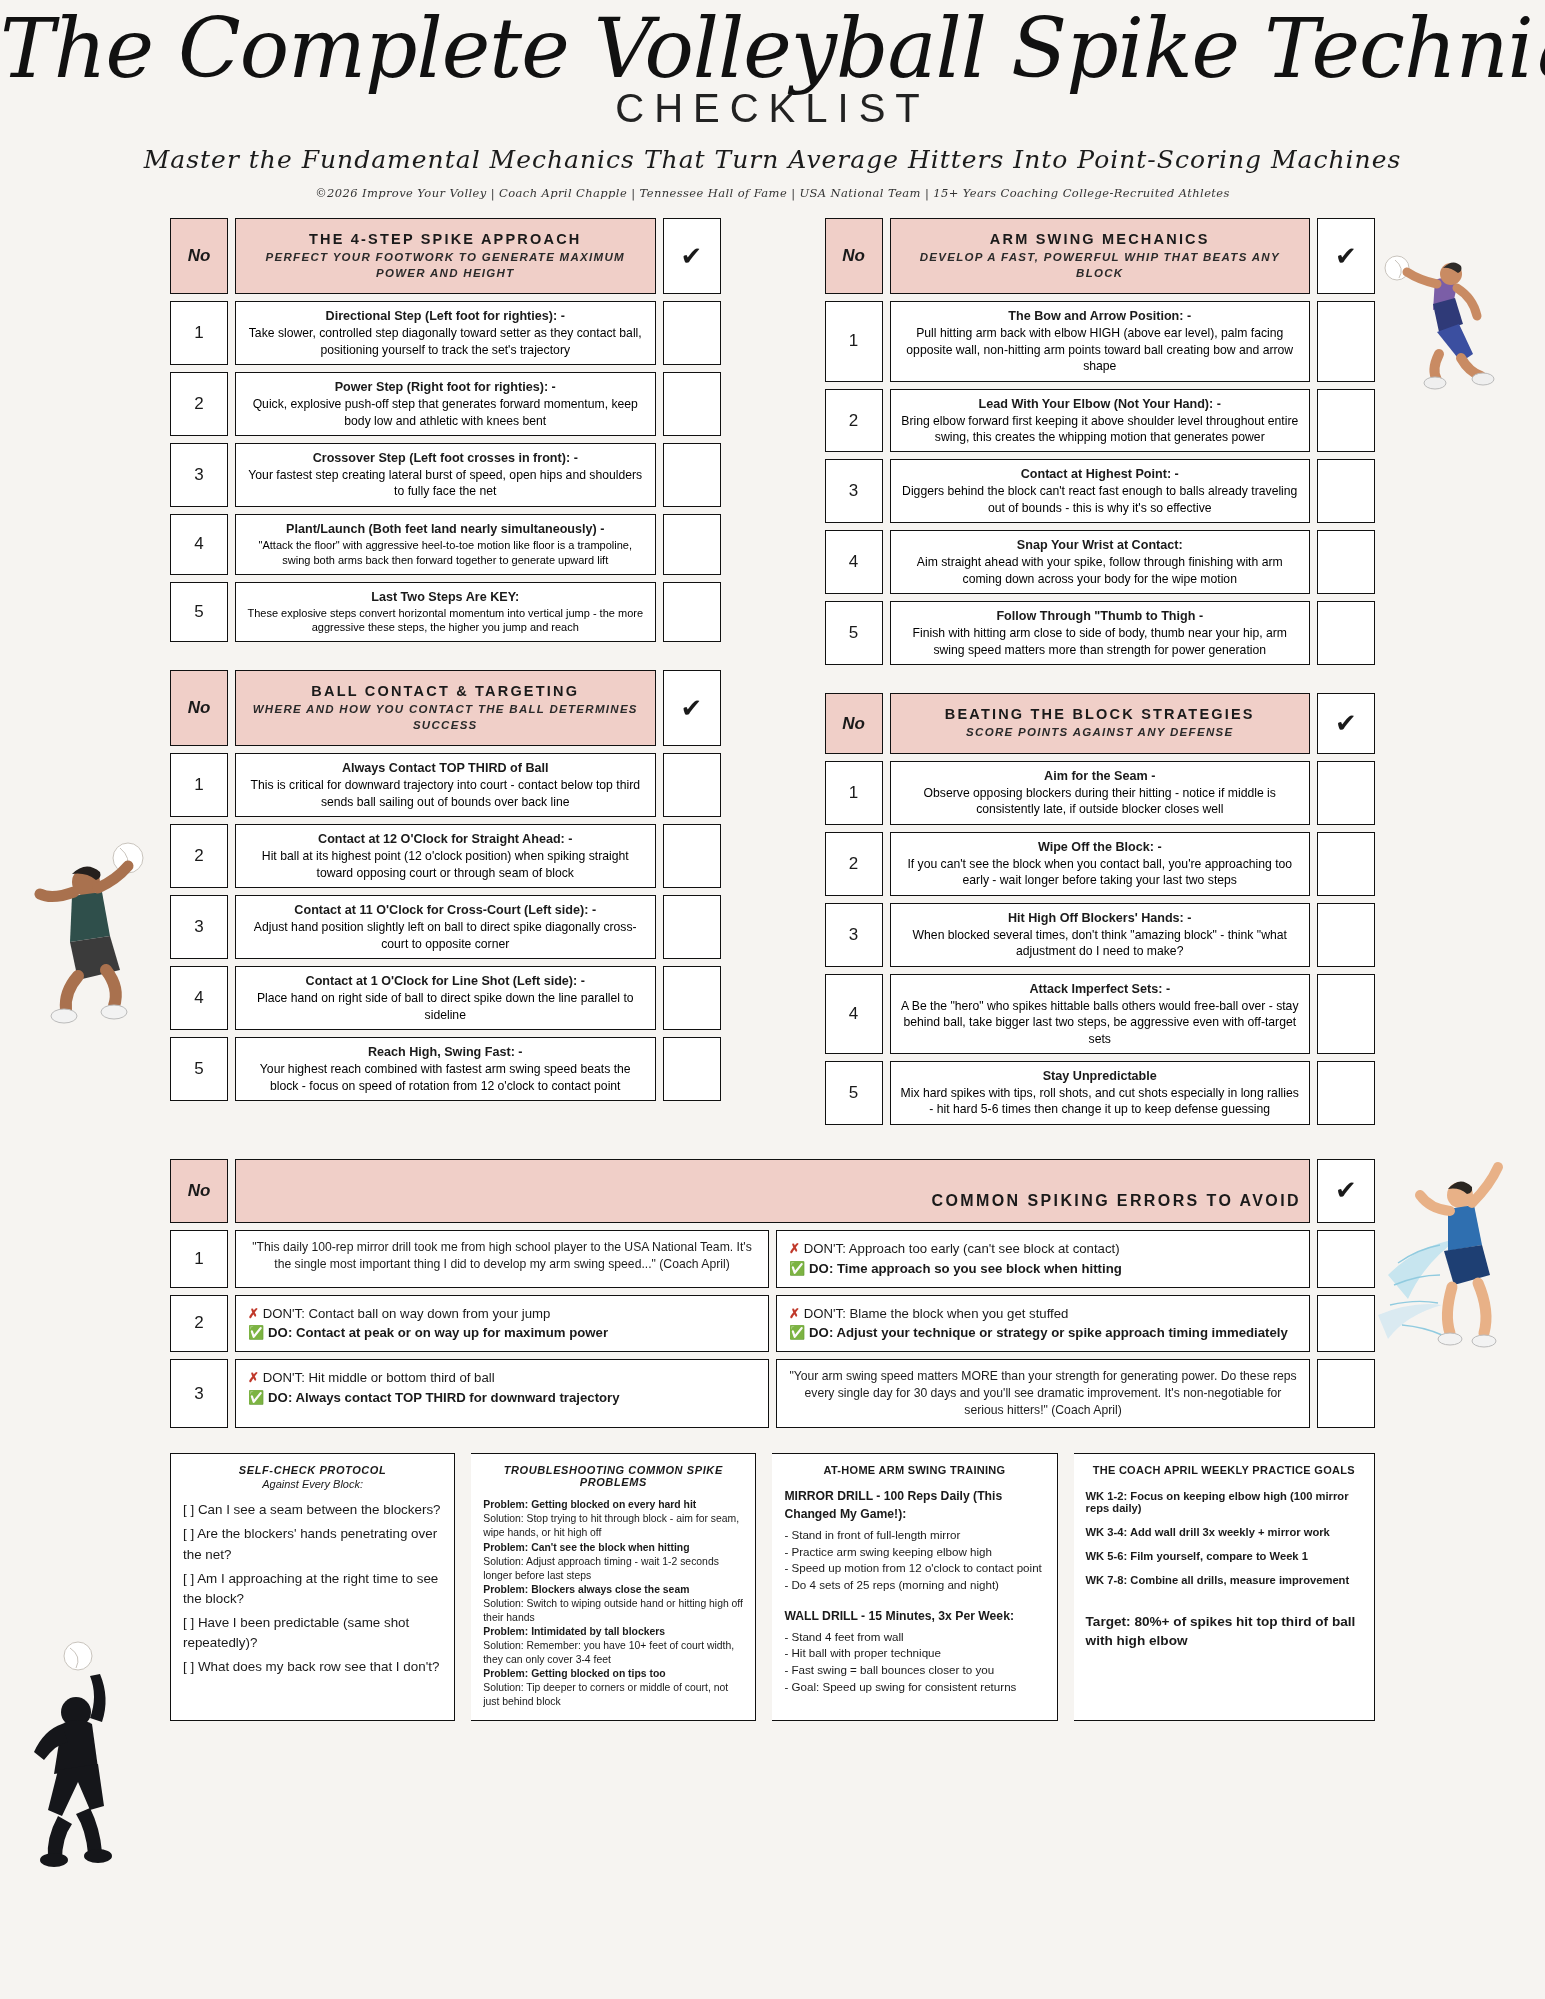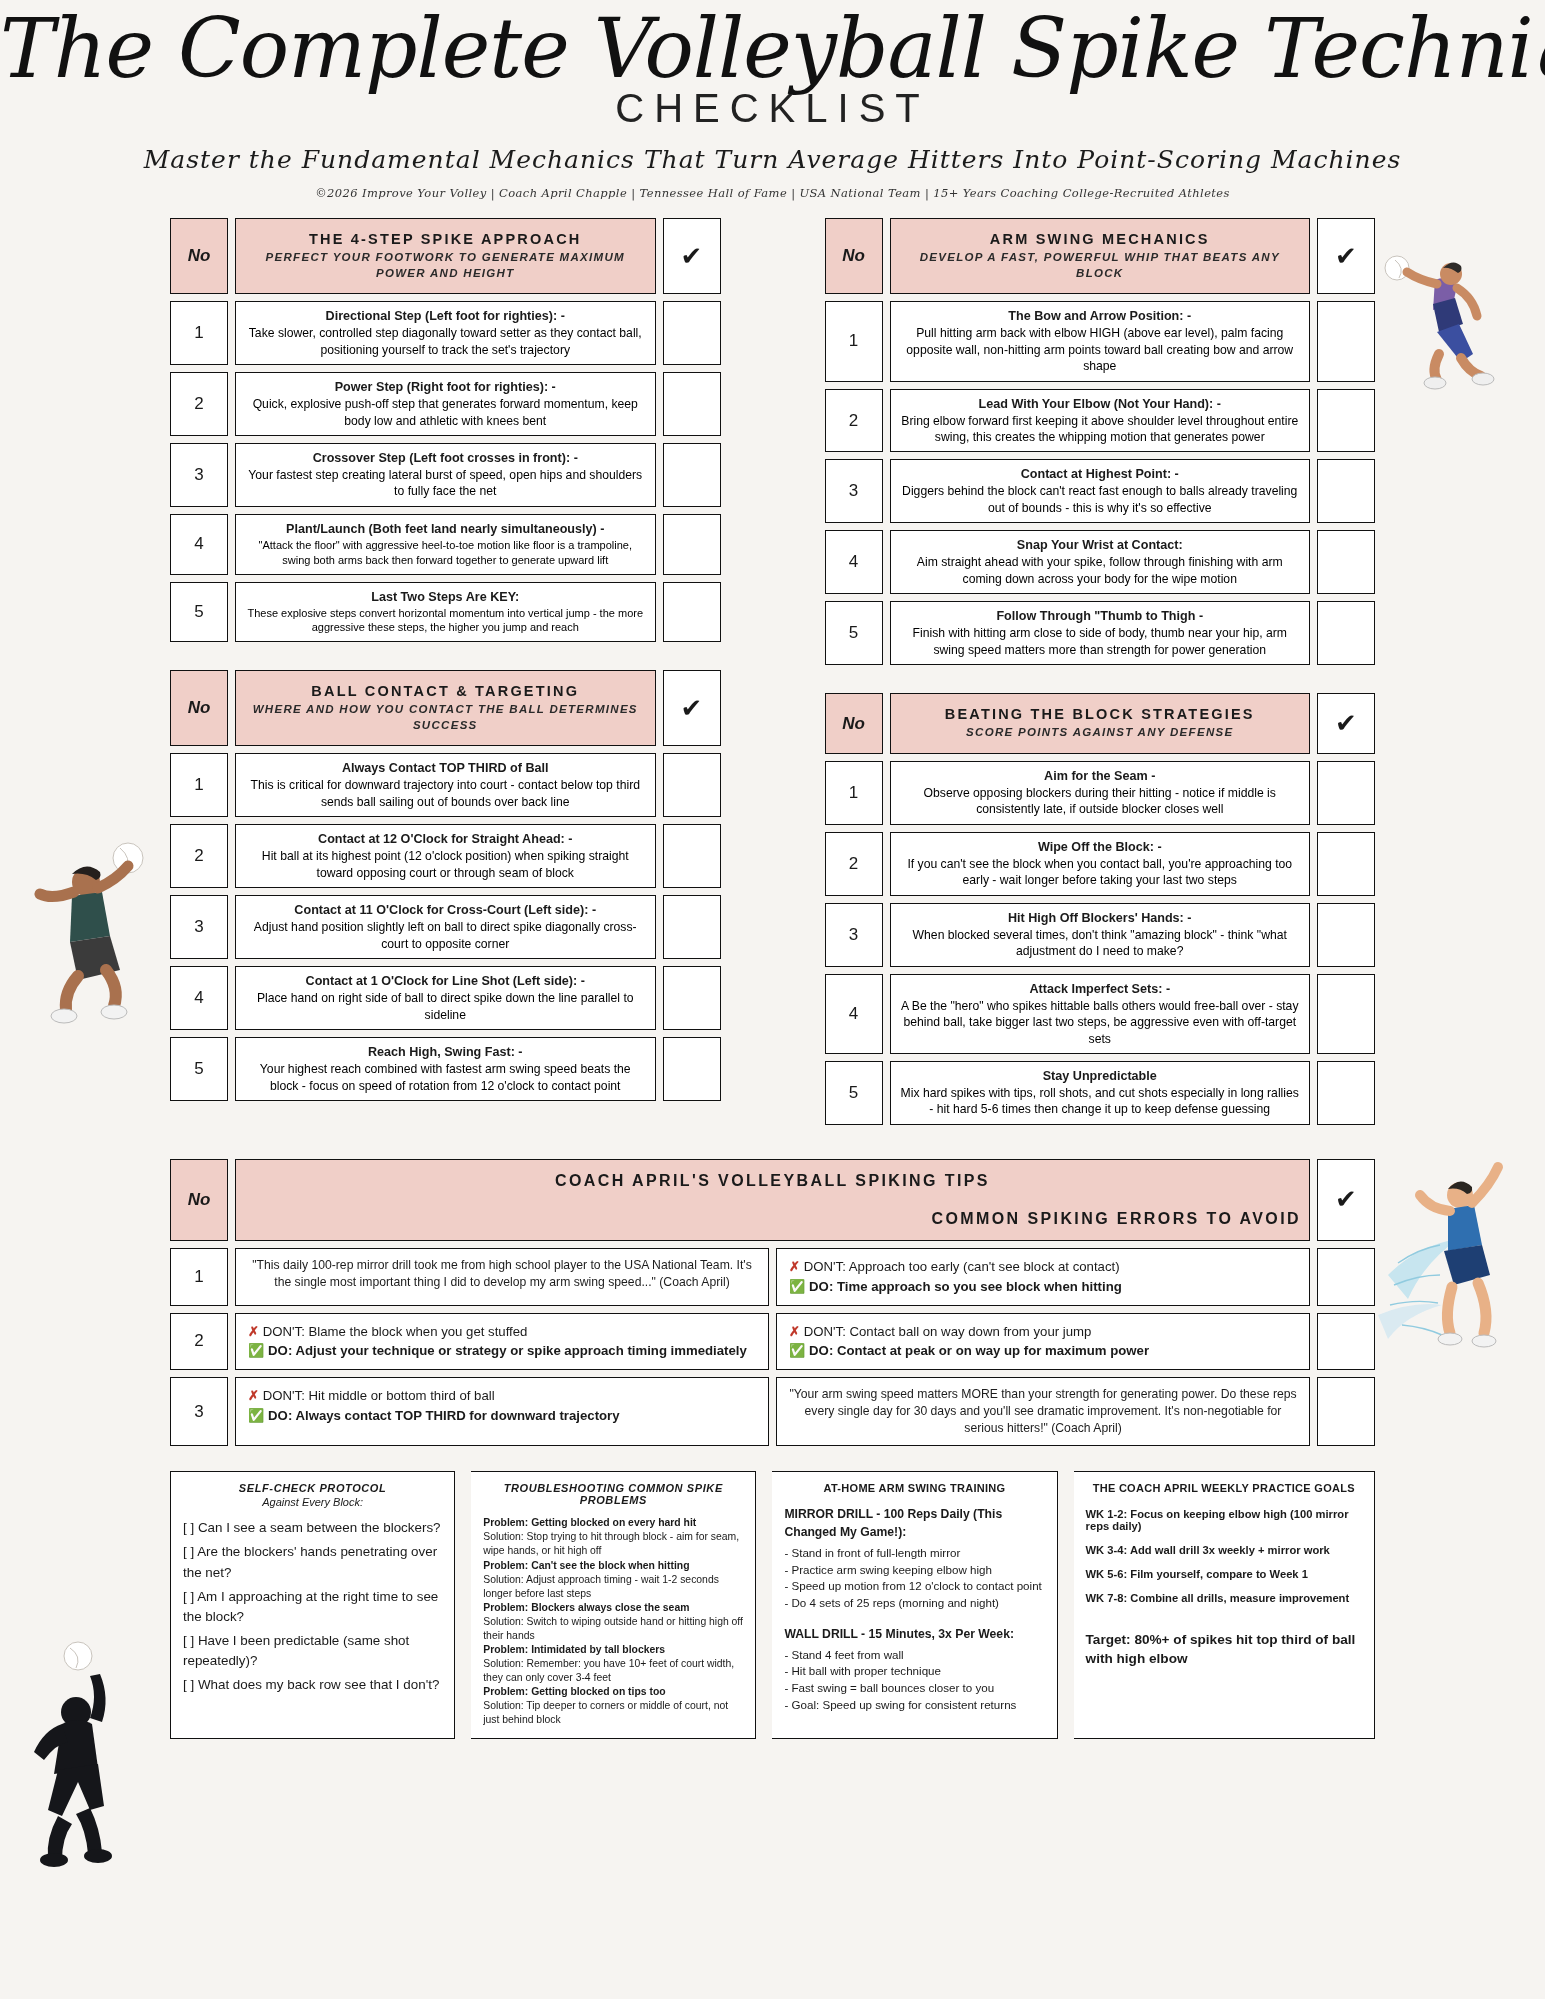--- a/index.html
+++ b/index.html
@@ -419,21 +419,20 @@
         </div>
       </div>
 
     </div>
   </div>
 
   <div class="tips">
     <div class="row hdr-row tips-hdr">
       <div class="cell-no">No</div>
       <div class="cell-main">
-        <div class="tips-hdr-l1">COACH APRIL'S VOLLEYBALL SPIKING TIPS</div>
         <div class="tips-hdr-l2">COMMON SPIKING ERRORS TO AVOID</div>
       </div>
       <div class="cell-chk">✔</div>
     </div>
 
     <div class="tips-row">
       <div class="cell-no">1</div>
       <div class="tips-cellwrap">
         <div class="tips-cell">
           <div class="quote">"This daily 100-rep mirror drill took me from high school player to the USA National Team. It's the single most important thing I did to develop my arm swing speed..." (Coach April)</div>
@@ -443,26 +442,26 @@
           <div class="do"><span class="cmark">✅</span> <span>DO: Time approach so you see block when hitting</span></div>
         </div>
       </div>
       <div class="cell-chk"></div>
     </div>
 
     <div class="tips-row">
       <div class="cell-no">2</div>
       <div class="tips-cellwrap">
         <div class="tips-cell">
+          <div class="dont"><span class="xmark">✗</span> <span>DON'T: Contact ball on way down from your jump</span></div>
+          <div class="do"><span class="cmark">✅</span> <span>DO: Contact at peak or on way up for maximum power</span></div>
+        </div>
+        <div class="tips-cell">
           <div class="dont"><span class="xmark">✗</span> <span>DON'T: Blame the block when you get stuffed</span></div>
           <div class="do"><span class="cmark">✅</span> <span>DO: Adjust your technique or strategy or spike approach timing immediately</span></div>
-        </div>
-        <div class="tips-cell">
-          <div class="dont"><span class="xmark">✗</span> <span>DON'T: Contact ball on way down from your jump</span></div>
-          <div class="do"><span class="cmark">✅</span> <span>DO: Contact at peak or on way up for maximum power</span></div>
         </div>
       </div>
       <div class="cell-chk"></div>
     </div>
 
     <div class="tips-row">
       <div class="cell-no">3</div>
       <div class="tips-cellwrap">
         <div class="tips-cell">
           <div class="dont"><span class="xmark">✗</span> <span>DON'T: Hit middle or bottom third of ball</span></div>

